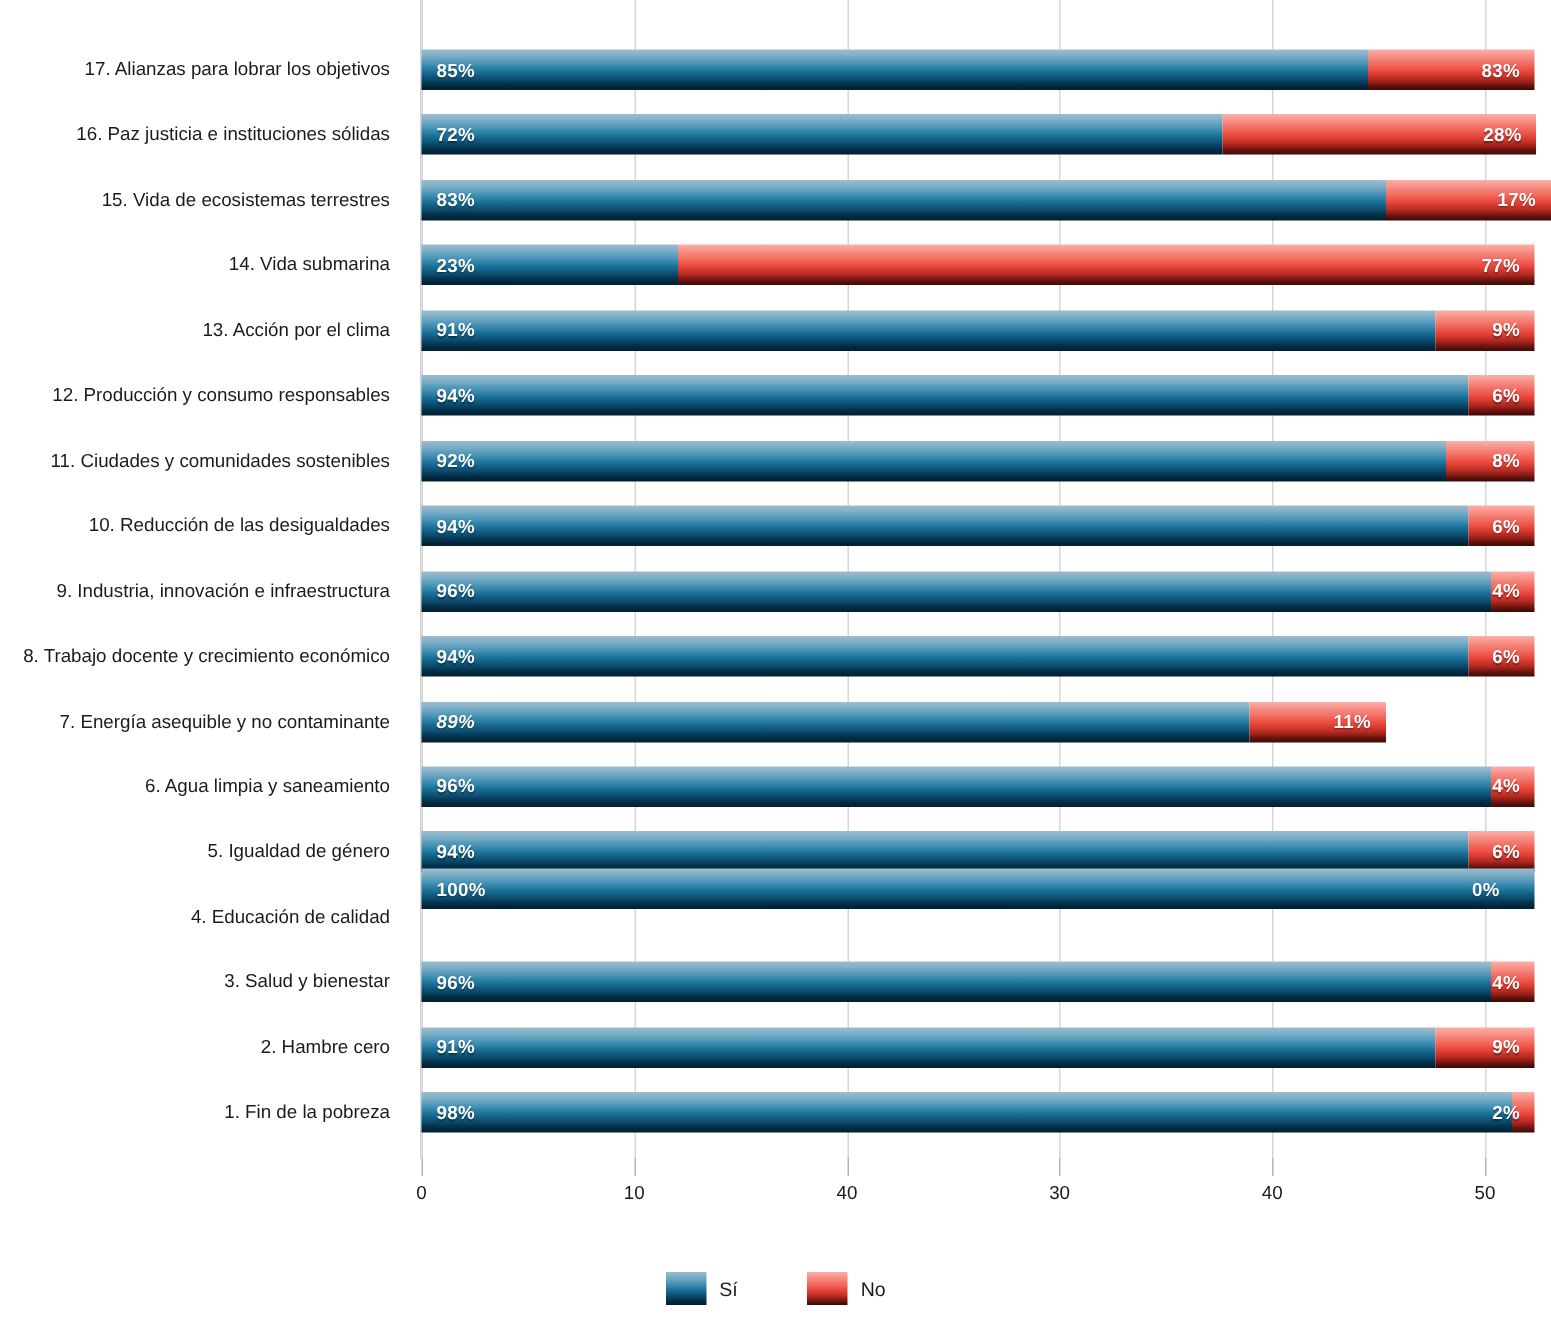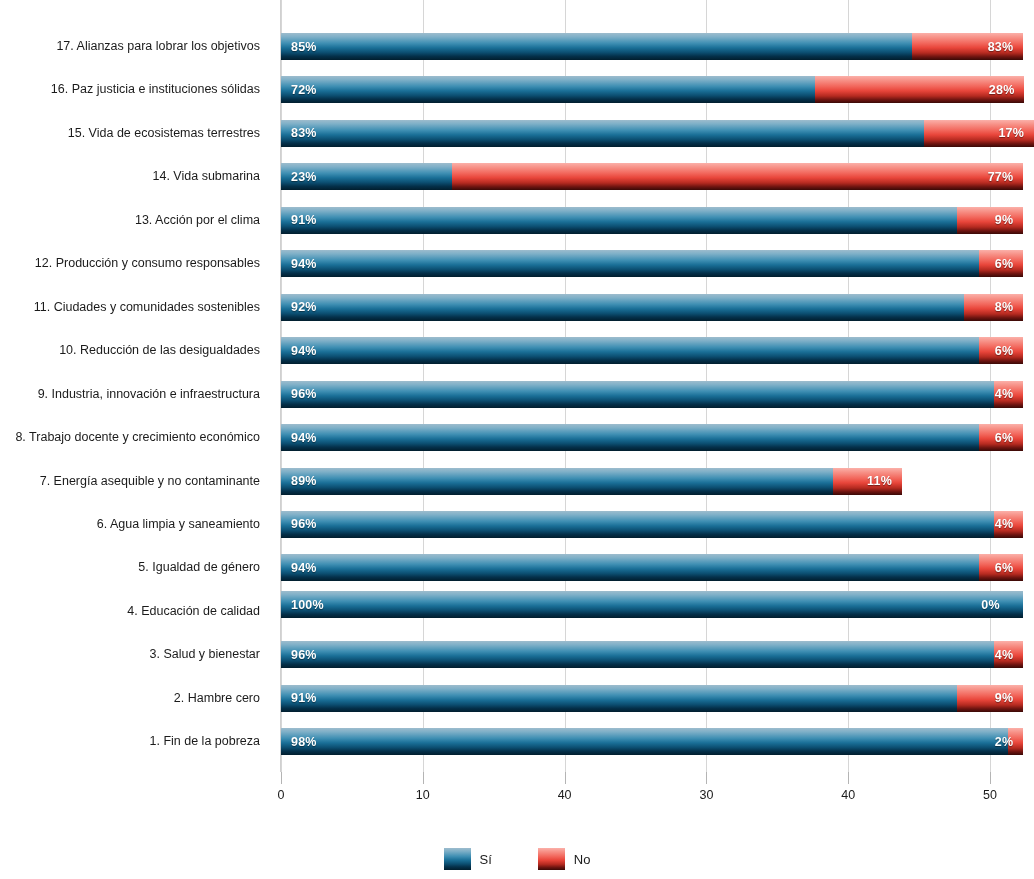--- a/index.html
+++ b/index.html
@@ -266,44 +266,44 @@
       </div>
       <div class="row" style="top: 424.05px;">
         <div class="seg seg-yes" style="width: 697.784px;">
           <span class="seg-label">94%</span>
         </div>
         <div class="seg seg-no" style="width: 44.5394px;">
           <span class="seg-label">6%</span>
         </div>
       </div>
       <div class="row" style="top: 467.5px;">
-        <div class="seg seg-yes" style="width: 552px;">
+        <div class="seg seg-yes" style="width: 552px; font-style: italic;">
           <span class="seg-label">89%</span>
         </div>
-        <div class="seg seg-no" style="width: 69px;">
+        <div class="seg seg-no" style="width: 91px;">
           <span class="seg-label">11%</span>
         </div>
       </div>
       <div class="row" style="top: 510.95px;">
         <div class="seg seg-yes" style="width: 712.63px;">
           <span class="seg-label">96%</span>
         </div>
         <div class="seg seg-no" style="width: 29.6929px;">
           <span class="seg-label">4%</span>
         </div>
       </div>
       <div class="row" style="top: 554.4px;">
         <div class="seg seg-yes" style="width: 697.784px;">
           <span class="seg-label">94%</span>
         </div>
         <div class="seg seg-no" style="width: 44.5394px;">
           <span class="seg-label">6%</span>
         </div>
       </div>
-      <div class="row" style="top: 591px;">
+      <div class="row" style="top: 579px;">
         <div class="seg seg-yes full" style="width: 742.323px;">
           <span class="seg-label">100%</span>
         </div>
         <div class="seg seg-no" style="width: 0px;">
           <span class="seg-label" style="right: auto; left: -42px;">0%</span>
         </div>
       </div>
       <div class="row" style="top: 641.3px;">
         <div class="seg seg-yes" style="width: 712.63px;">
           <span class="seg-label">96%</span>

